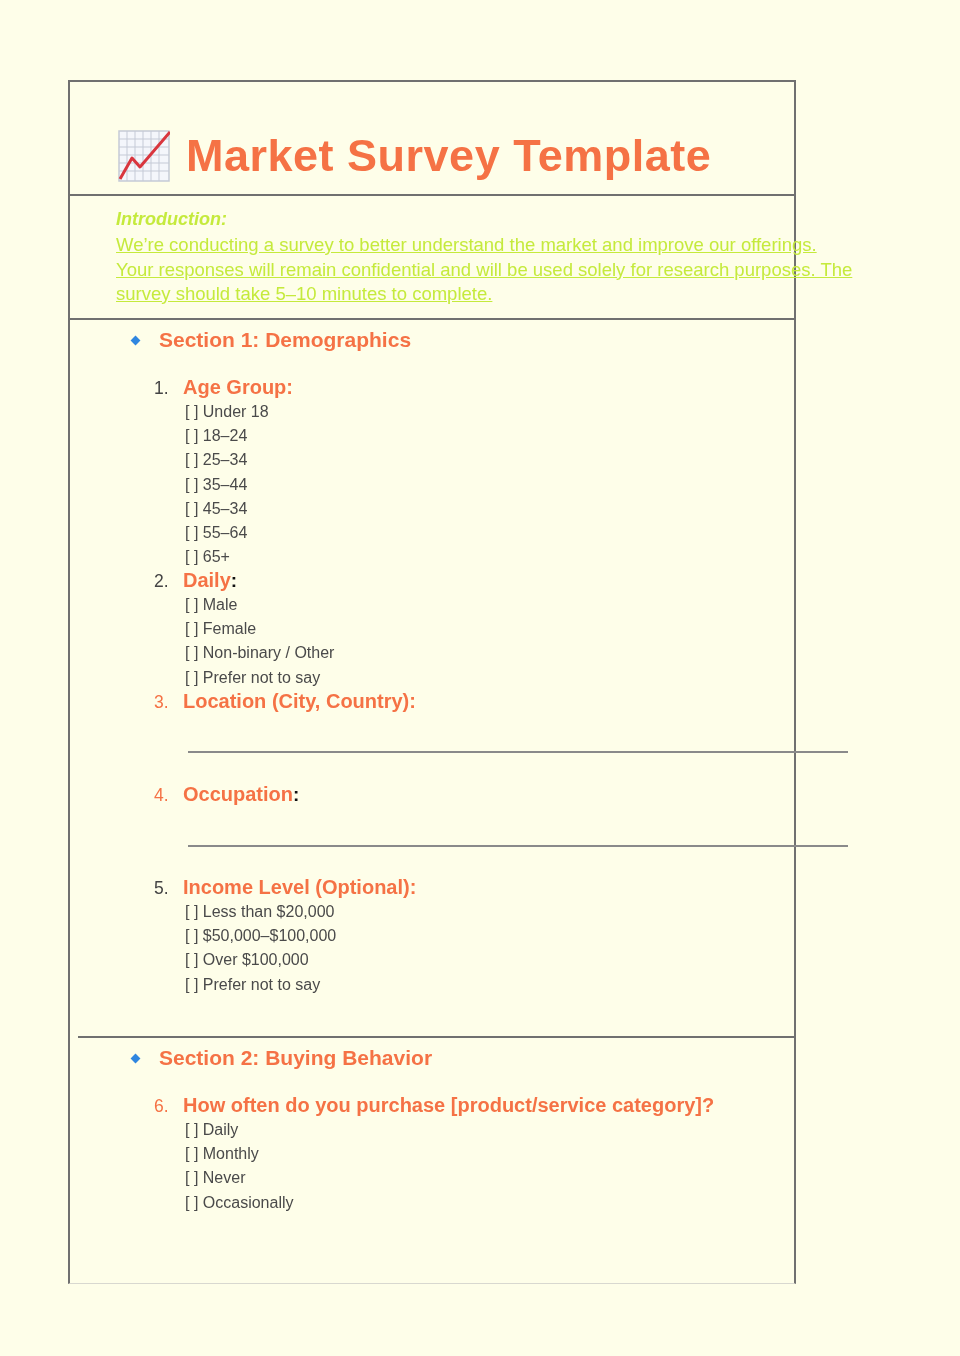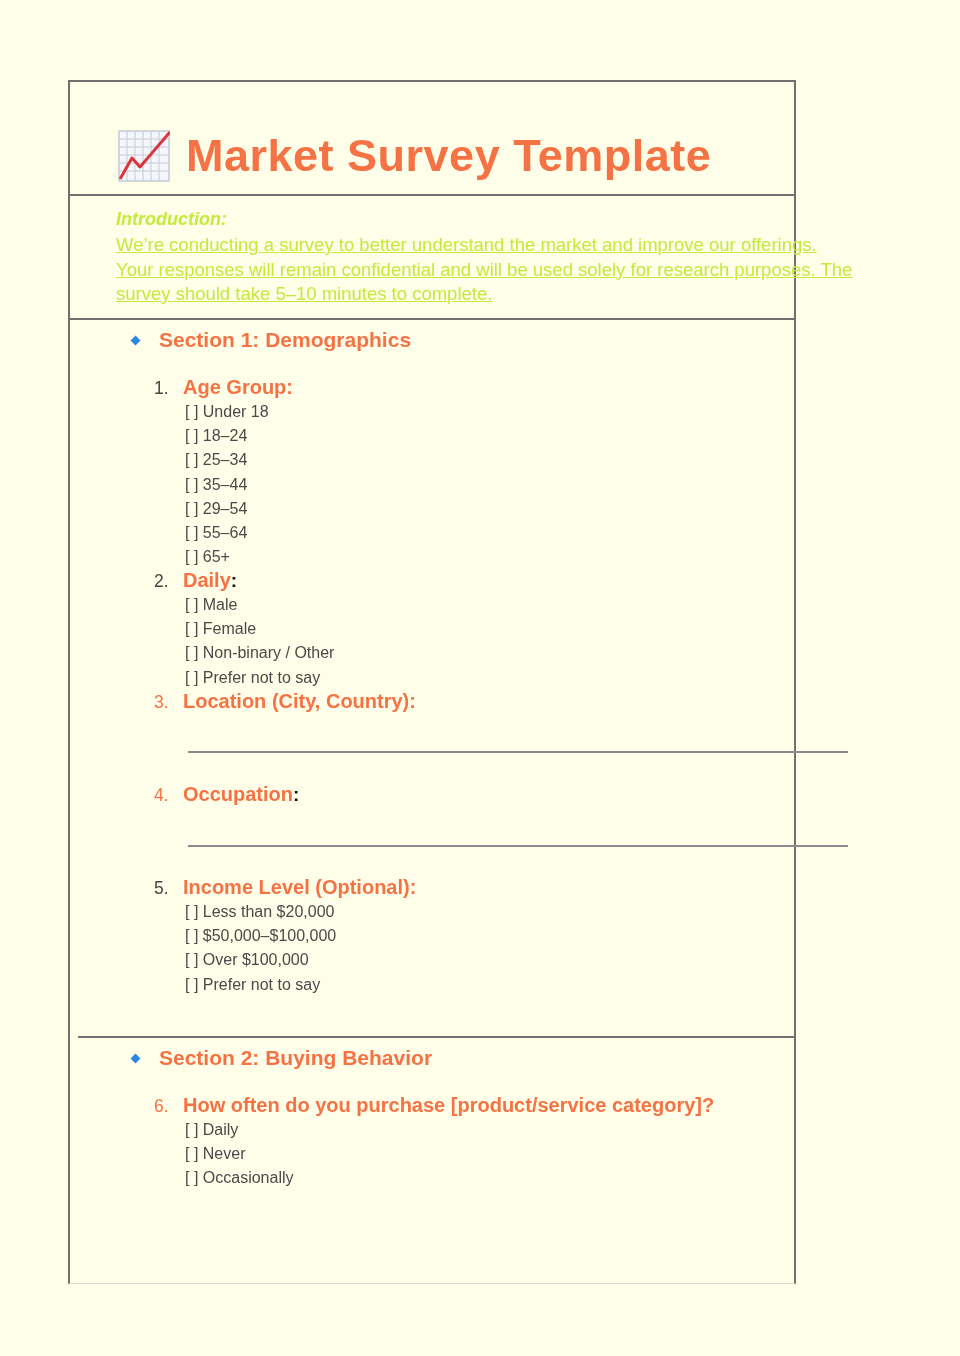--- a/index.html
+++ b/index.html
@@ -188,21 +188,21 @@
 
     <div class="question" style="top:58px;">
       <div class="q-line">
         <span class="q-num">1.</span>
         <span class="q-label">Age Group:</span>
       </div>
       <div class="option">[ ] Under 18</div>
       <div class="option">[ ] 18–24</div>
       <div class="option">[ ] 25–34</div>
       <div class="option">[ ] 35–44</div>
-      <div class="option">[ ] 29–54</div>
+      <div class="option">[ ] 45–34</div>
       <div class="option">[ ] 55–64</div>
       <div class="option">[ ] 65+</div>
     </div>
 
     <div class="question" style="top:251px;">
       <div class="q-line">
         <span class="q-num">2.</span>
         <span class="q-label">Daily</span>
           <span class="q-colon">:</span>
       </div>
@@ -246,18 +246,19 @@
       <span class="diamond"></span>
       <span class="section-title">Section 2: Buying Behavior</span>
     </div>
 
     <div class="question" style="top:58px;">
       <div class="q-line">
         <span class="q-num orange">6.</span>
         <span class="q-label">How often do you purchase [product/service category]?</span>
       </div>
       <div class="option">[ ] Daily</div>
+      <div class="option">[ ] Monthly</div>
       <div class="option">[ ] Never</div>
       <div class="option">[ ] Occasionally</div>
     </div>
   </div>
 
 </div>
 
 </body></html>

